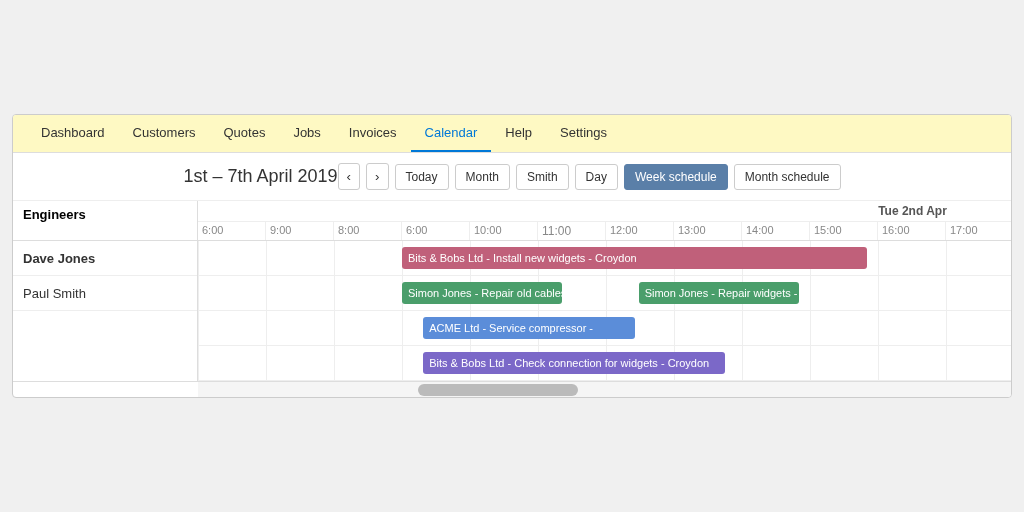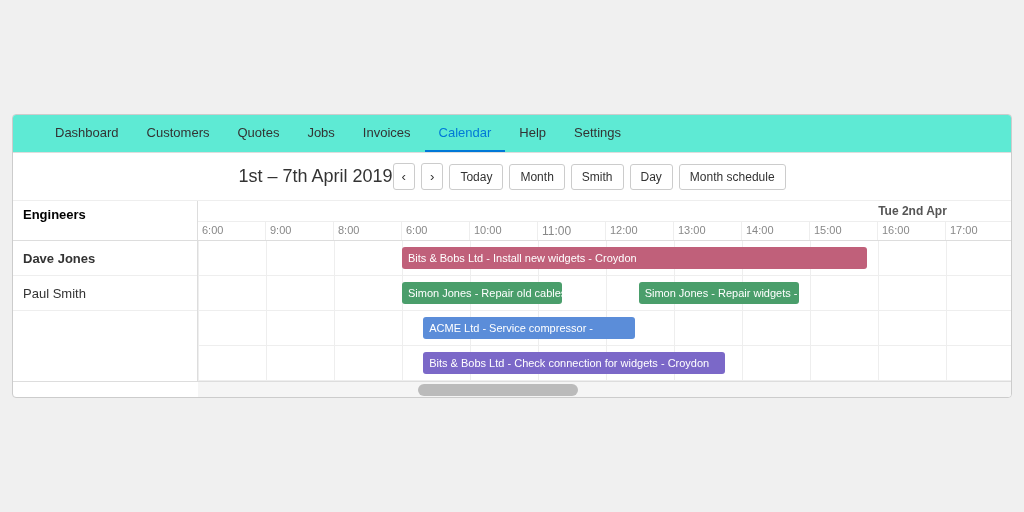--- a/index.html
+++ b/index.html
@@ -1,20 +1,20 @@
 <!DOCTYPE html>
 <html><head>
   <meta charset="utf-8">
   <style>
     * { box-sizing: border-box; margin: 0; padding: 0; }
     body { font-family: Arial, sans-serif; font-size: 13px; background: #f0f0f0; display: flex; justify-content: center; align-items: center; min-height: 100vh; }
     .app-window { width: 1000px; background: #fff; border: 1px solid #ccc; border-radius: 4px; overflow: hidden; }
 
     
-    .nav-bar { display: flex; align-items: flex-end; border-bottom: 1px solid #ddd; background: #5eead4; padding: 0 28px; }
+    .nav-bar { display: flex; align-items: flex-end; border-bottom: 1px solid #ddd; background: #fef9c3; padding: 0 14px; }
     .nav-item { padding: 10px 14px; cursor: pointer; color: #333; font-size: 13px; border-bottom: 2px solid transparent; }
     .nav-item.active { color: #0078d7; border-bottom: 2px solid #0078d7; }
 
     
     .header-row { display: flex; align-items: center; justify-content: center; padding: 10px 14px; border-bottom: 1px solid #eee; }
     .page-title { font-size: 18px; font-weight: normal; color: #333; }
     .controls { display: flex; align-items: center; gap: 6px; }
     .ctrl-btn { padding: 5px 10px; border: 1px solid #ccc; background: #fff; border-radius: 3px; cursor: pointer; font-size: 12px; color: #333; }
     .ctrl-btn.active { background: #5a7fa8; color: #fff; border-color: #5a7fa8; }
     .nav-arrow { padding: 5px 8px; border: 1px solid #ccc; background: #fff; border-radius: 3px; cursor: pointer; color: #333; }
@@ -50,20 +50,21 @@
 
   <div class="header-row">
     <div class="page-title">1st – 7th April 2019</div>
     <div class="controls">
       <button class="nav-arrow">‹</button>
       <button class="nav-arrow">›</button>
       <button class="ctrl-btn">Today</button>
       <button class="ctrl-btn">Month</button>
       <button class="ctrl-btn">Smith</button>
       <button class="ctrl-btn">Day</button>
+      <button class="ctrl-btn active">Week schedule</button>
       <button class="ctrl-btn">Month schedule</button>
     </div>
   </div>
 
   <div class="calendar-outer">
     <div class="calendar-scroll-wrapper">
       <div class="cal-table" style="min-width:1800px;">
 
         <div style="display:flex; border-bottom:1px solid #ddd;">
 

